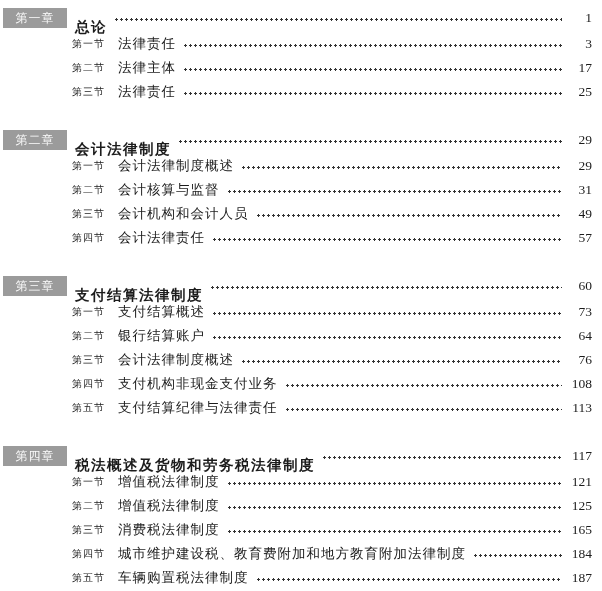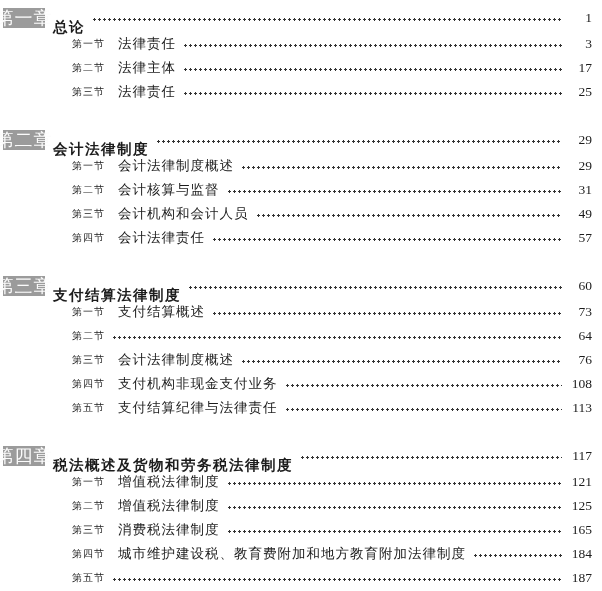--- a/index.html
+++ b/index.html
@@ -26,26 +26,26 @@
     display:flex;
     align-items:center;
     white-space:nowrap;
   }
   .chapter-row{height:28px;}
   .section-row{height:24px;padding-left:69px;}
   .badge{
     display:inline-flex;
     align-items:center;
     justify-content:center;
-    width:42px;
+    width:64px;
     height:20px;
     background:var(--badge-bg);
     color:var(--badge-fg);
     font-family:"Liberation Sans", sans-serif;
-    font-size:18px;
+    font-size:12px;
     letter-spacing:1px;
     flex:0 0 auto;
   }
   .chapter-title{
     margin-left:8px;
     font-family:"Liberation Sans", sans-serif;
     font-weight:700;
     font-size:14.5px;
     letter-spacing:1.5px;
     flex:0 0 auto;
@@ -164,20 +164,21 @@
     <div class="sections">
   <div class="row section-row">
     <span class="section-label">第一节</span>
     <span class="section-title">支付结算概述</span>
     <span class="leader"></span>
     <span class="pagenum">73</span>
   </div>
 
   <div class="row section-row">
     <span class="section-label">第二节</span>
+    <span class="section-title">银行结算账户</span>
     <span class="leader"></span>
     <span class="pagenum">64</span>
   </div>
 
   <div class="row section-row">
     <span class="section-label">第三节</span>
     <span class="section-title">会计法律制度概述</span>
     <span class="leader"></span>
     <span class="pagenum">76</span>
   </div>
@@ -229,19 +230,20 @@
 
   <div class="row section-row">
     <span class="section-label">第四节</span>
     <span class="section-title">城市维护建设税、教育费附加和地方教育附加法律制度</span>
     <span class="leader"></span>
     <span class="pagenum">184</span>
   </div>
 
   <div class="row section-row">
     <span class="section-label">第五节</span>
+    <span class="section-title">车辆购置税法律制度</span>
     <span class="leader"></span>
     <span class="pagenum">187</span>
   </div>
 </div>
   </section>
 </div>
 </div>
 
 </body></html>

